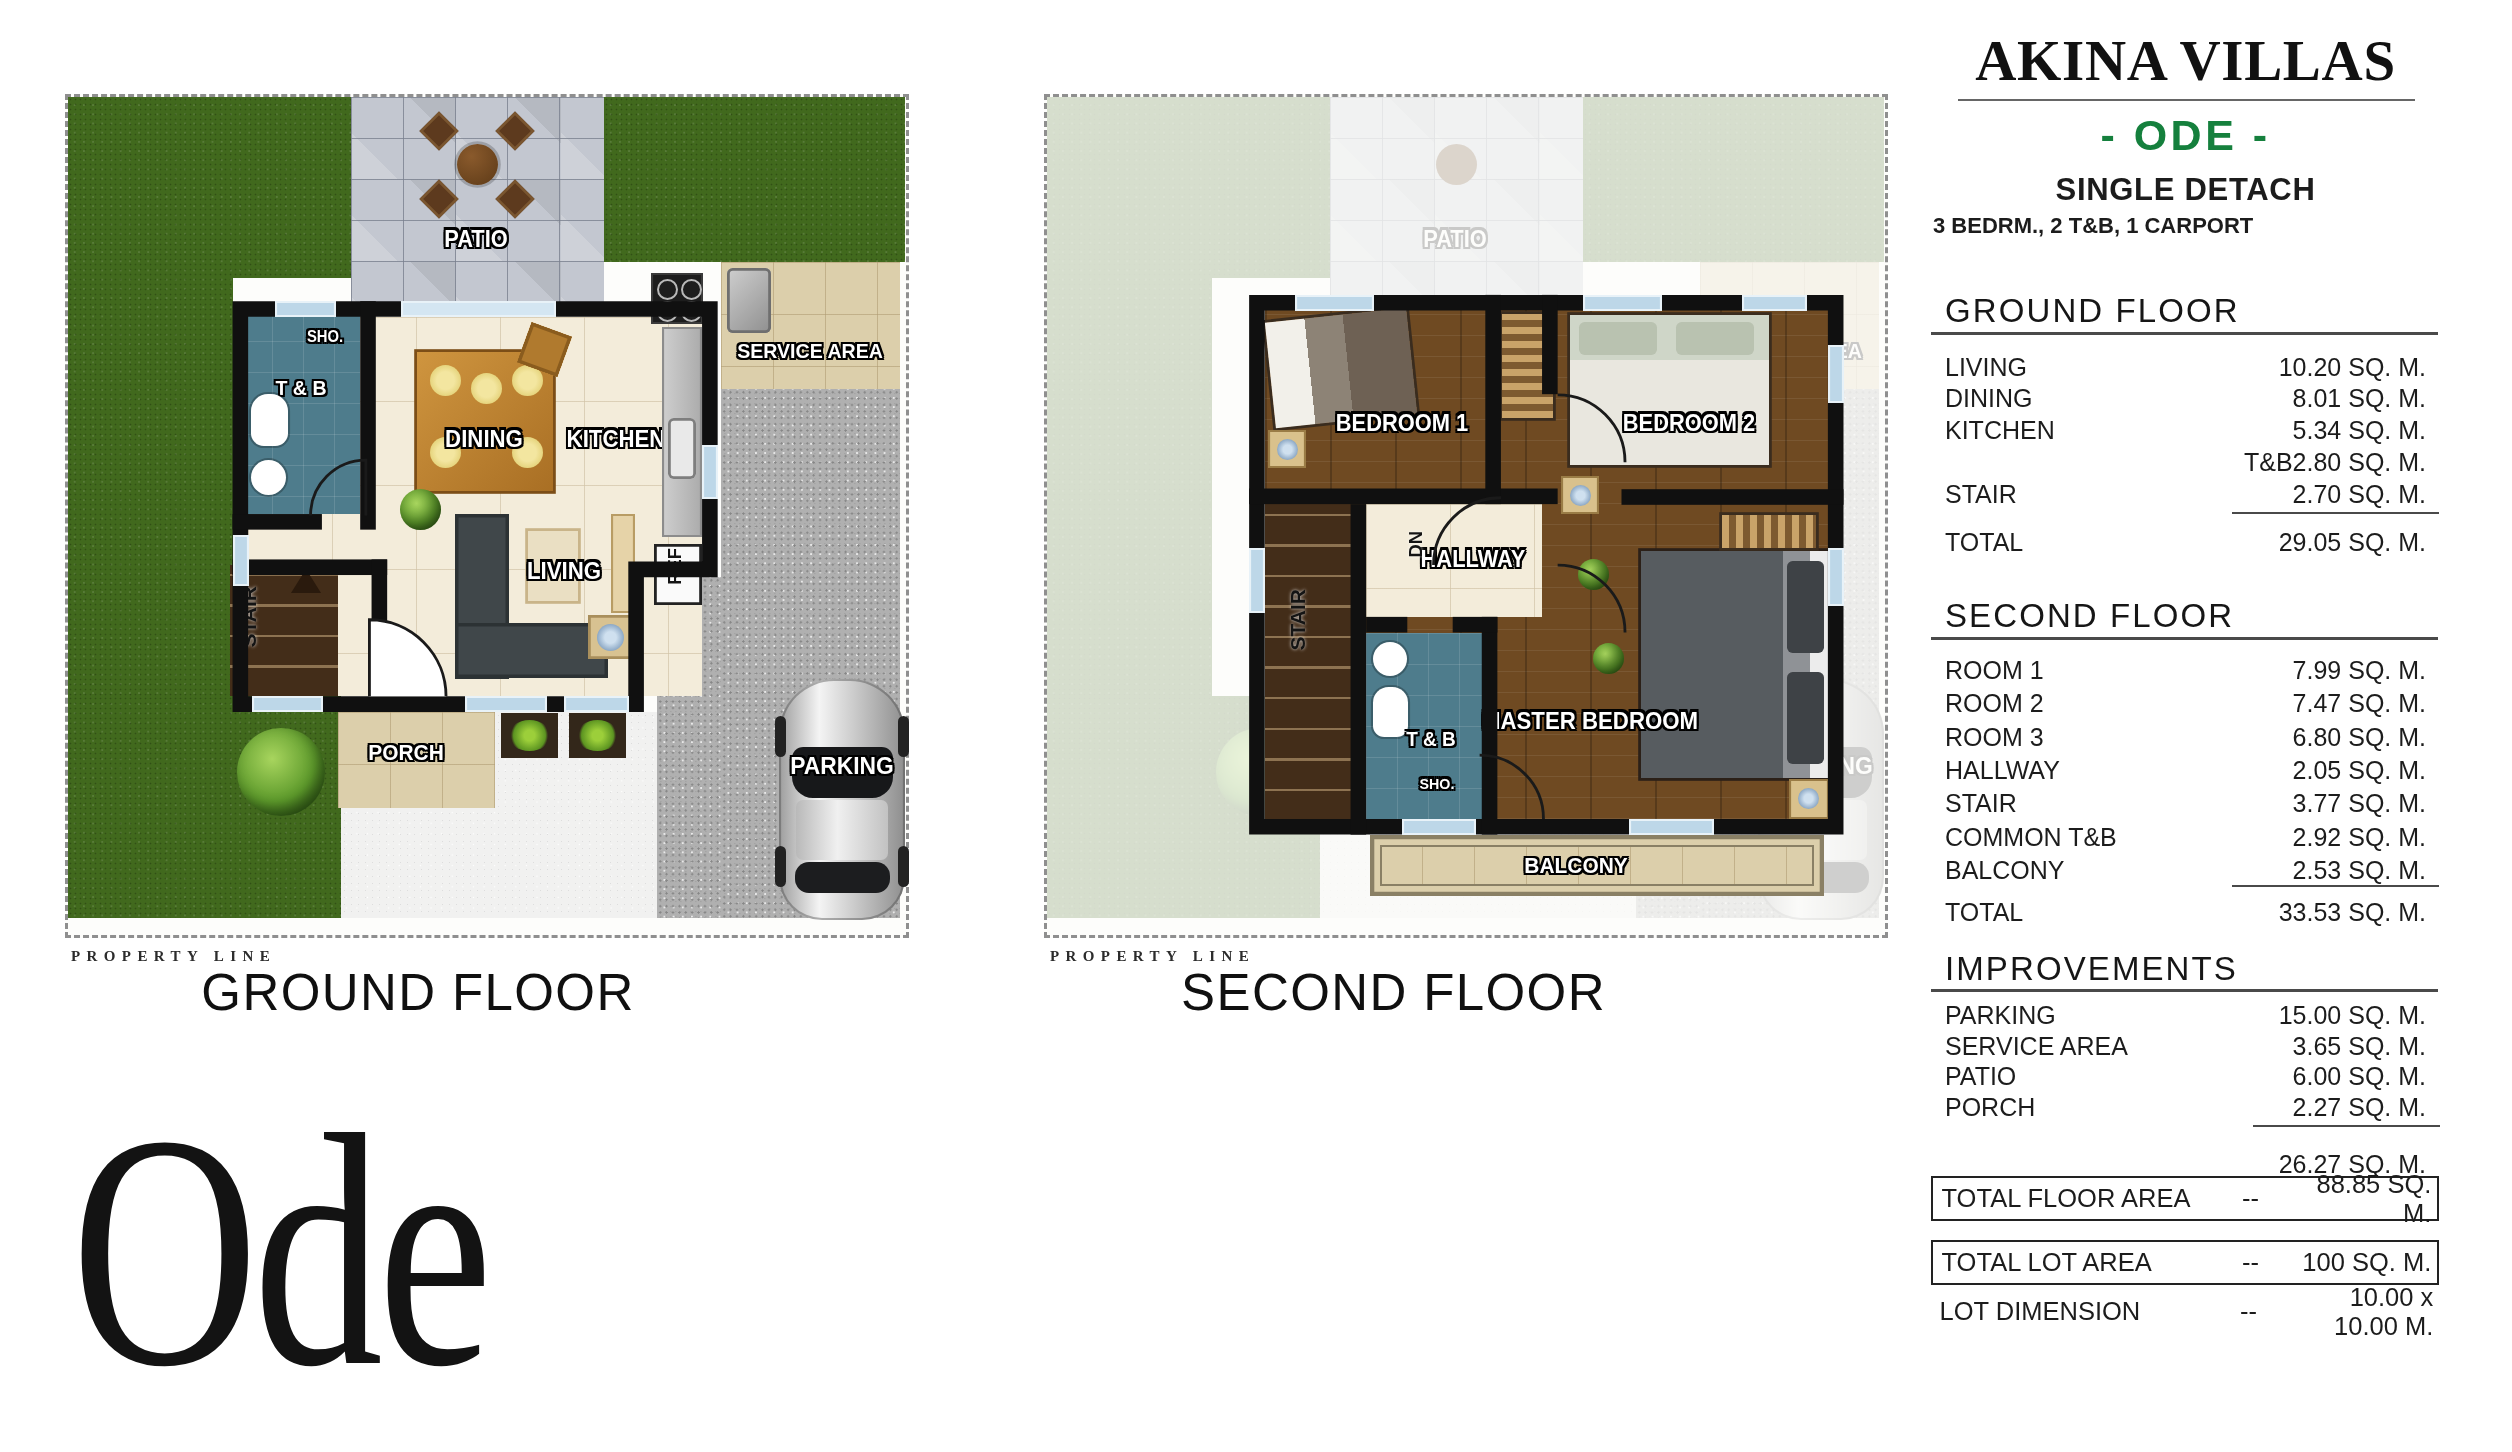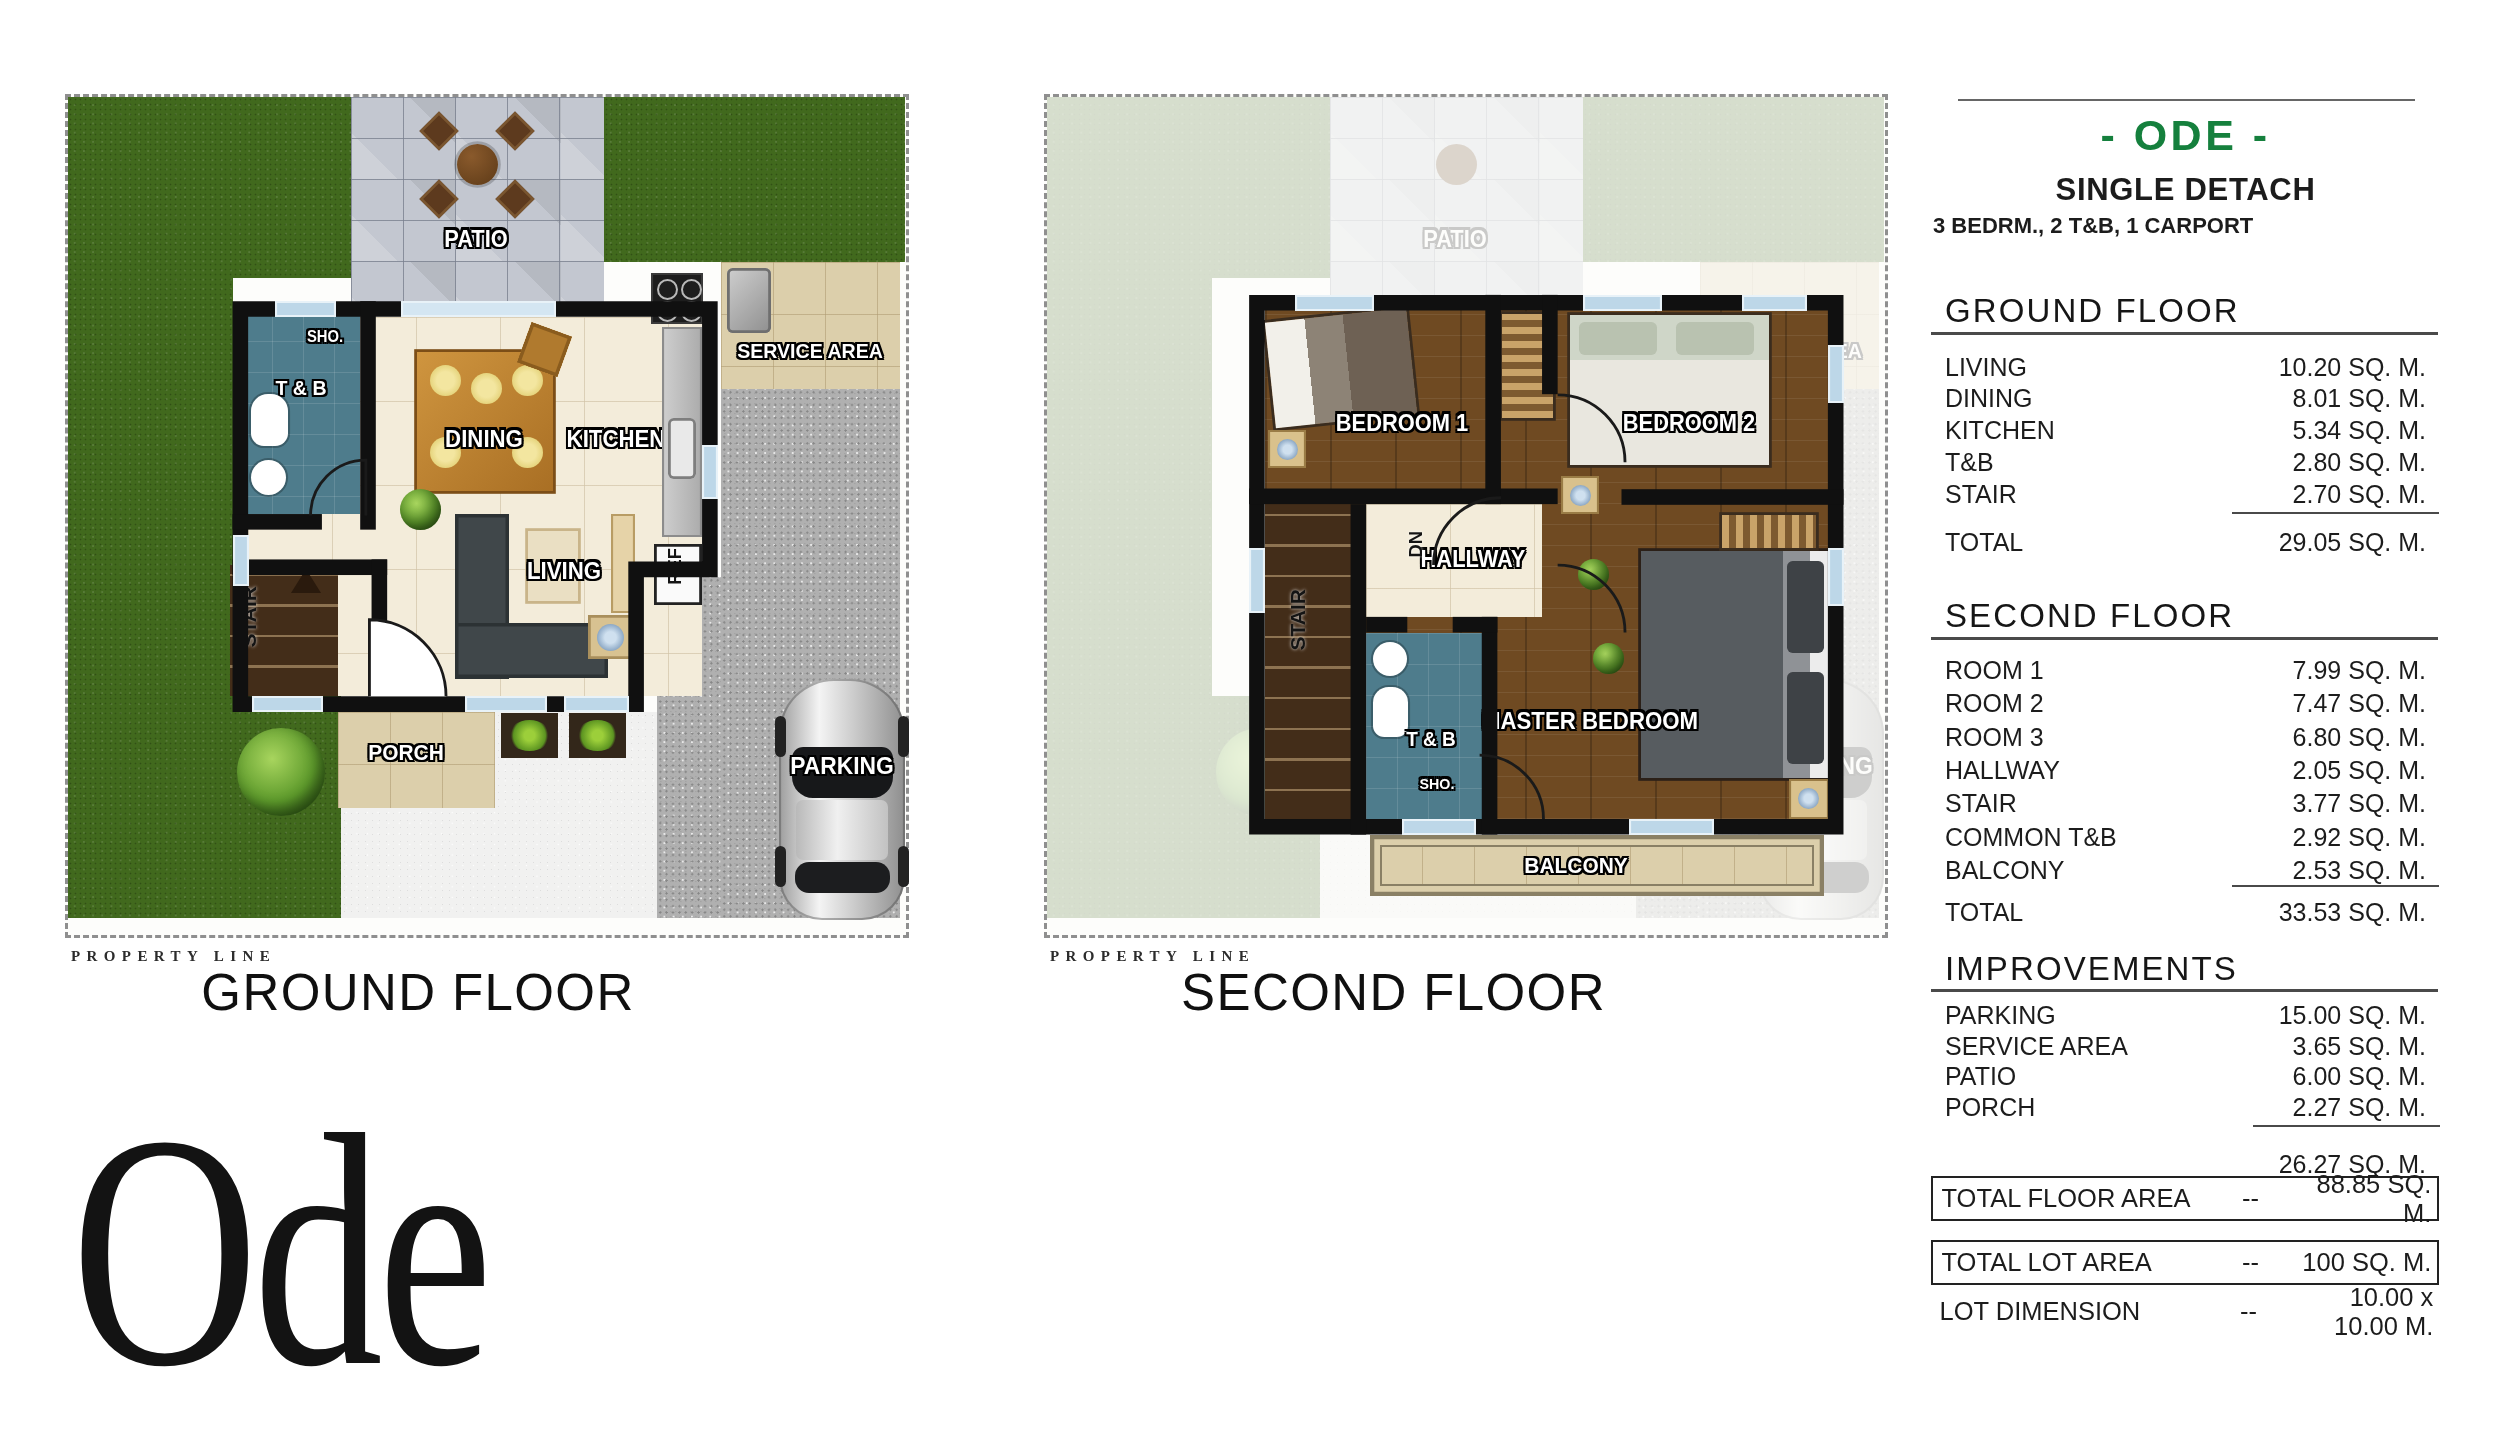--- a/index.html
+++ b/index.html
@@ -298,40 +298,41 @@
     <div class="win" style="left:781px;top:248px;width:15.6px;height:58px;"></div>
     <div class="win" style="left:781px;top:451px;width:15.6px;height:58px;"></div>
     <div class="win" style="left:355px;top:722px;width:74px;height:15.6px;"></div>
     <div class="win" style="left:582px;top:722px;width:85px;height:15.6px;"></div>
   </div>
   <div class="propline" style="left:1050px;top:948px;">PROPERTY LINE</div>
   <div class="caption" style="left:1046px;top:963px;width:695px;">SECOND FLOOR</div>
 
   <div class="abs" style="left:71px;top:1098px;font-family:'Liberation Serif',serif;font-size:333px;line-height:.92;color:#131313;letter-spacing:-7px;transform:scaleX(.78);transform-origin:left top;">Ode</div>
 
+  <div class="abs" style="left:1933px;top:28px;width:505px;text-align:center;font-family:'Liberation Serif',serif;font-size:57px;font-weight:700;letter-spacing:0.7px;color:#111;">AKINA VILLAS</div>
   <div class="hrule" style="left:1958px;top:99px;width:457px;height:2.1px;background:#666;"></div>
   <div class="abs" style="left:1933px;top:111px;width:505px;text-align:center;font-size:43px;font-weight:700;letter-spacing:3.5px;color:#15803d;">- ODE -</div>
   <div class="abs" style="left:1933px;top:172px;width:505px;text-align:center;font-size:31px;letter-spacing:0.7px;font-weight:bold;">SINGLE DETACH</div>
   <div class="abs" style="left:1933px;top:213px;width:505px;text-align:left;font-size:22px;font-weight:700;">3 BEDRM., 2 T&amp;B, 1 CARPORT</div>
 
   <div class="sechead" style="top:292px;">GROUND FLOOR</div>
   <div class="hrule" style="left:1931px;top:332px;width:507px;"></div>
   <div class="rowline" style="top:353px;">
       <span>LIVING</span>
       <span>10.20 SQ. M.</span>
     </div>
   <div class="rowline" style="top:384px;">
       <span>DINING</span>
       <span>8.01 SQ. M.</span>
     </div>
   <div class="rowline" style="top:416px;">
       <span>KITCHEN</span>
       <span>5.34 SQ. M.</span>
     </div>
-  <div class="rowline" style="top:448px;">
+  <div class="rowline" style="top:448px;justify-content:flex-end;">
       <span>T&amp;B</span>
       <span>2.80 SQ. M.</span>
     </div>
   <div class="rowline" style="top:480px;">
       <span>STAIR</span>
       <span>2.70 SQ. M.</span>
     </div>
   <div class="shortrule" style="left:2232px;top:512px;width:207px;"></div>
   <div class="rowline" style="top:528px;">
       <span>TOTAL</span>

